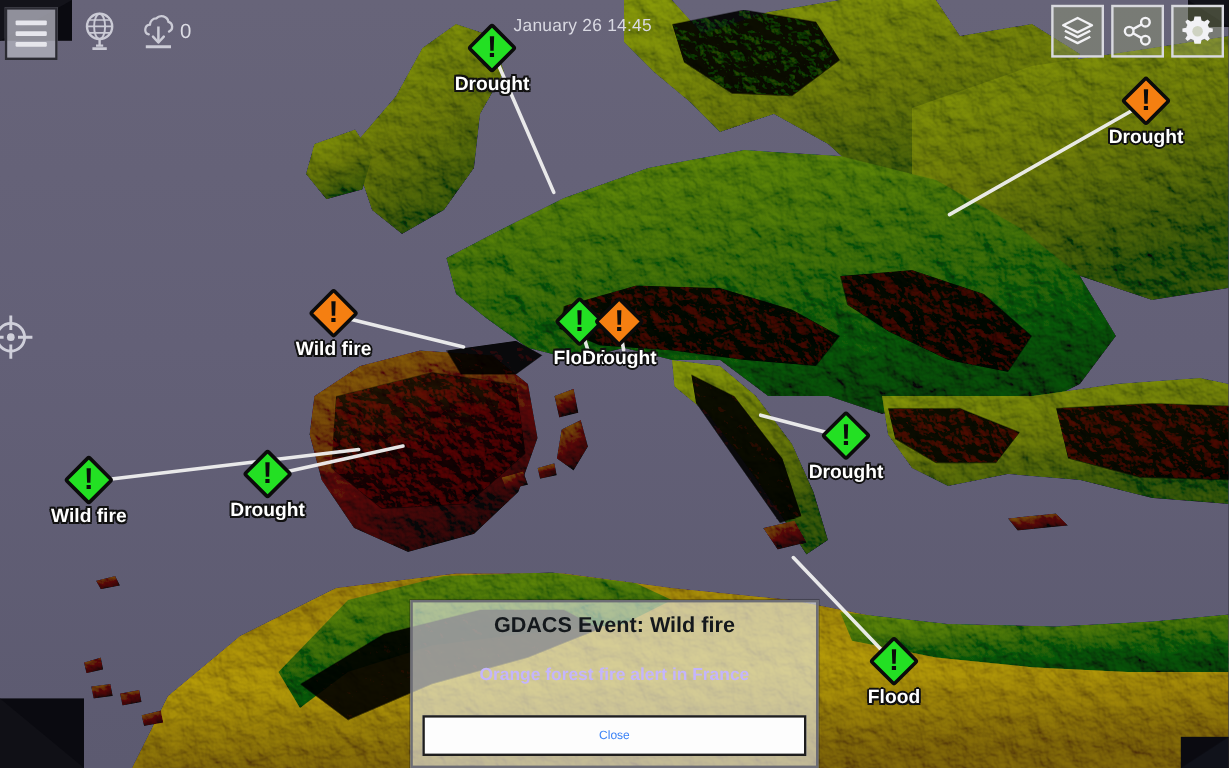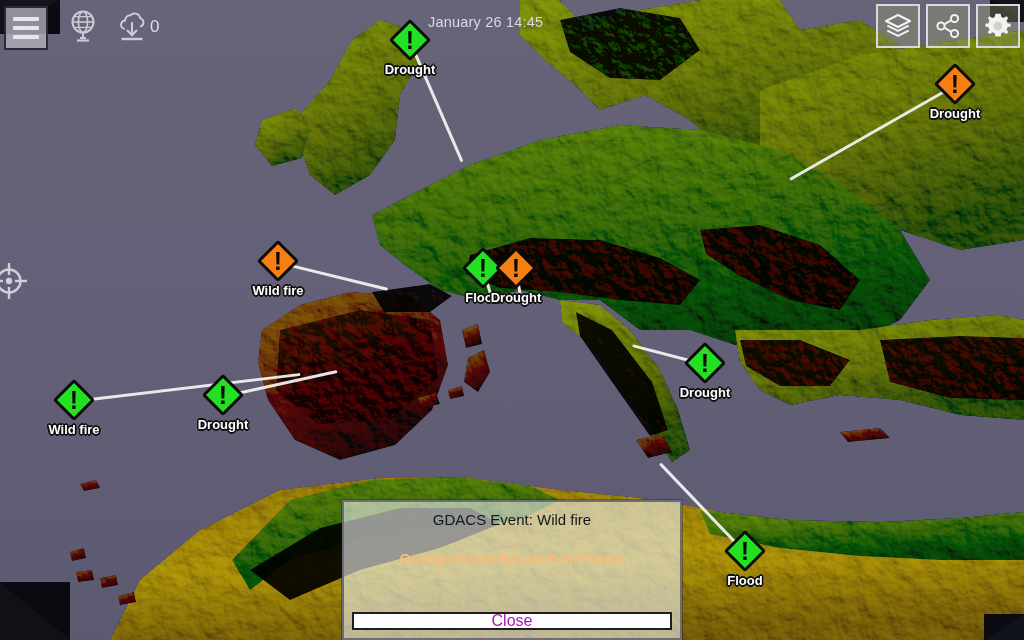--- a/index.html
+++ b/index.html
@@ -105,21 +105,21 @@
     position:absolute;left:50%;top:50%;
     transform:translate(-50%,-50%);
     font-size:25px;font-weight:bold;color:#0b0b0b;
     line-height:1;font-family:"Liberation Sans",sans-serif;
     pointer-events:none;
   }
   .mlabel{
     position:absolute;left:50%;top:22px;
     transform:translateX(-50%);
     white-space:nowrap;
-    color:#fff;font-size:13px;font-weight:bold;
+    color:#fff;font-size:16px;font-weight:bold;
     text-shadow:
       -1.3px -1.3px 0 #111, 1.3px -1.3px 0 #111,
       -1.3px  1.3px 0 #111, 1.3px  1.3px 0 #111,
        0 -1.6px 0 #111, 0 1.6px 0 #111,
       -1.6px 0 0 #111, 1.6px 0 0 #111;
     pointer-events:none;
   }
   .leader{
     position:absolute;z-index:25;
     height:3px;background:#f0f0f0;
@@ -136,38 +136,38 @@
     z-index:60;
     background:rgba(236,238,236,.62);
     border:2px solid #6d6d75;
     box-sizing:border-box;
     box-shadow:0 0 0 1px rgba(20,20,20,.35);
     display:flex;flex-direction:column;
     align-items:center;
     padding-top:9px;
   }
   #dlg-title{
-    color:#14181c;font-size:15px;font-weight:normal;
+    color:#14181c;font-size:18px;font-weight:bold;
     text-align:center;margin:0;line-height:1.2;
   }
   #dlg-msg{
-    color:#fdba74;font-size:14.5px;font-weight:bold;
+    color:#c4b5fd;font-size:14.5px;font-weight:bold;
     text-align:center;margin:0;line-height:1.2;
     margin-top:22px;
   }
   #dlg-buttons{
     position:absolute;left:8px;right:8px;bottom:8px;
     display:flex;gap:8px;
   }
   .dlg-btn{
-    flex:1;height:18px;
+    flex:1;height:34px;
     background:#fdfdfd;
     border:2px solid #1e1e1e;
     box-sizing:border-box;
-    color:#a21caf;font-size:16px;
+    color:#3b82f6;font-size:10px;
     display:flex;align-items:center;justify-content:center;
     cursor:pointer;
     font-family:"Liberation Sans",sans-serif;
   }
 </style>
 </head>
 <body>
 
 <div id="app">
 

